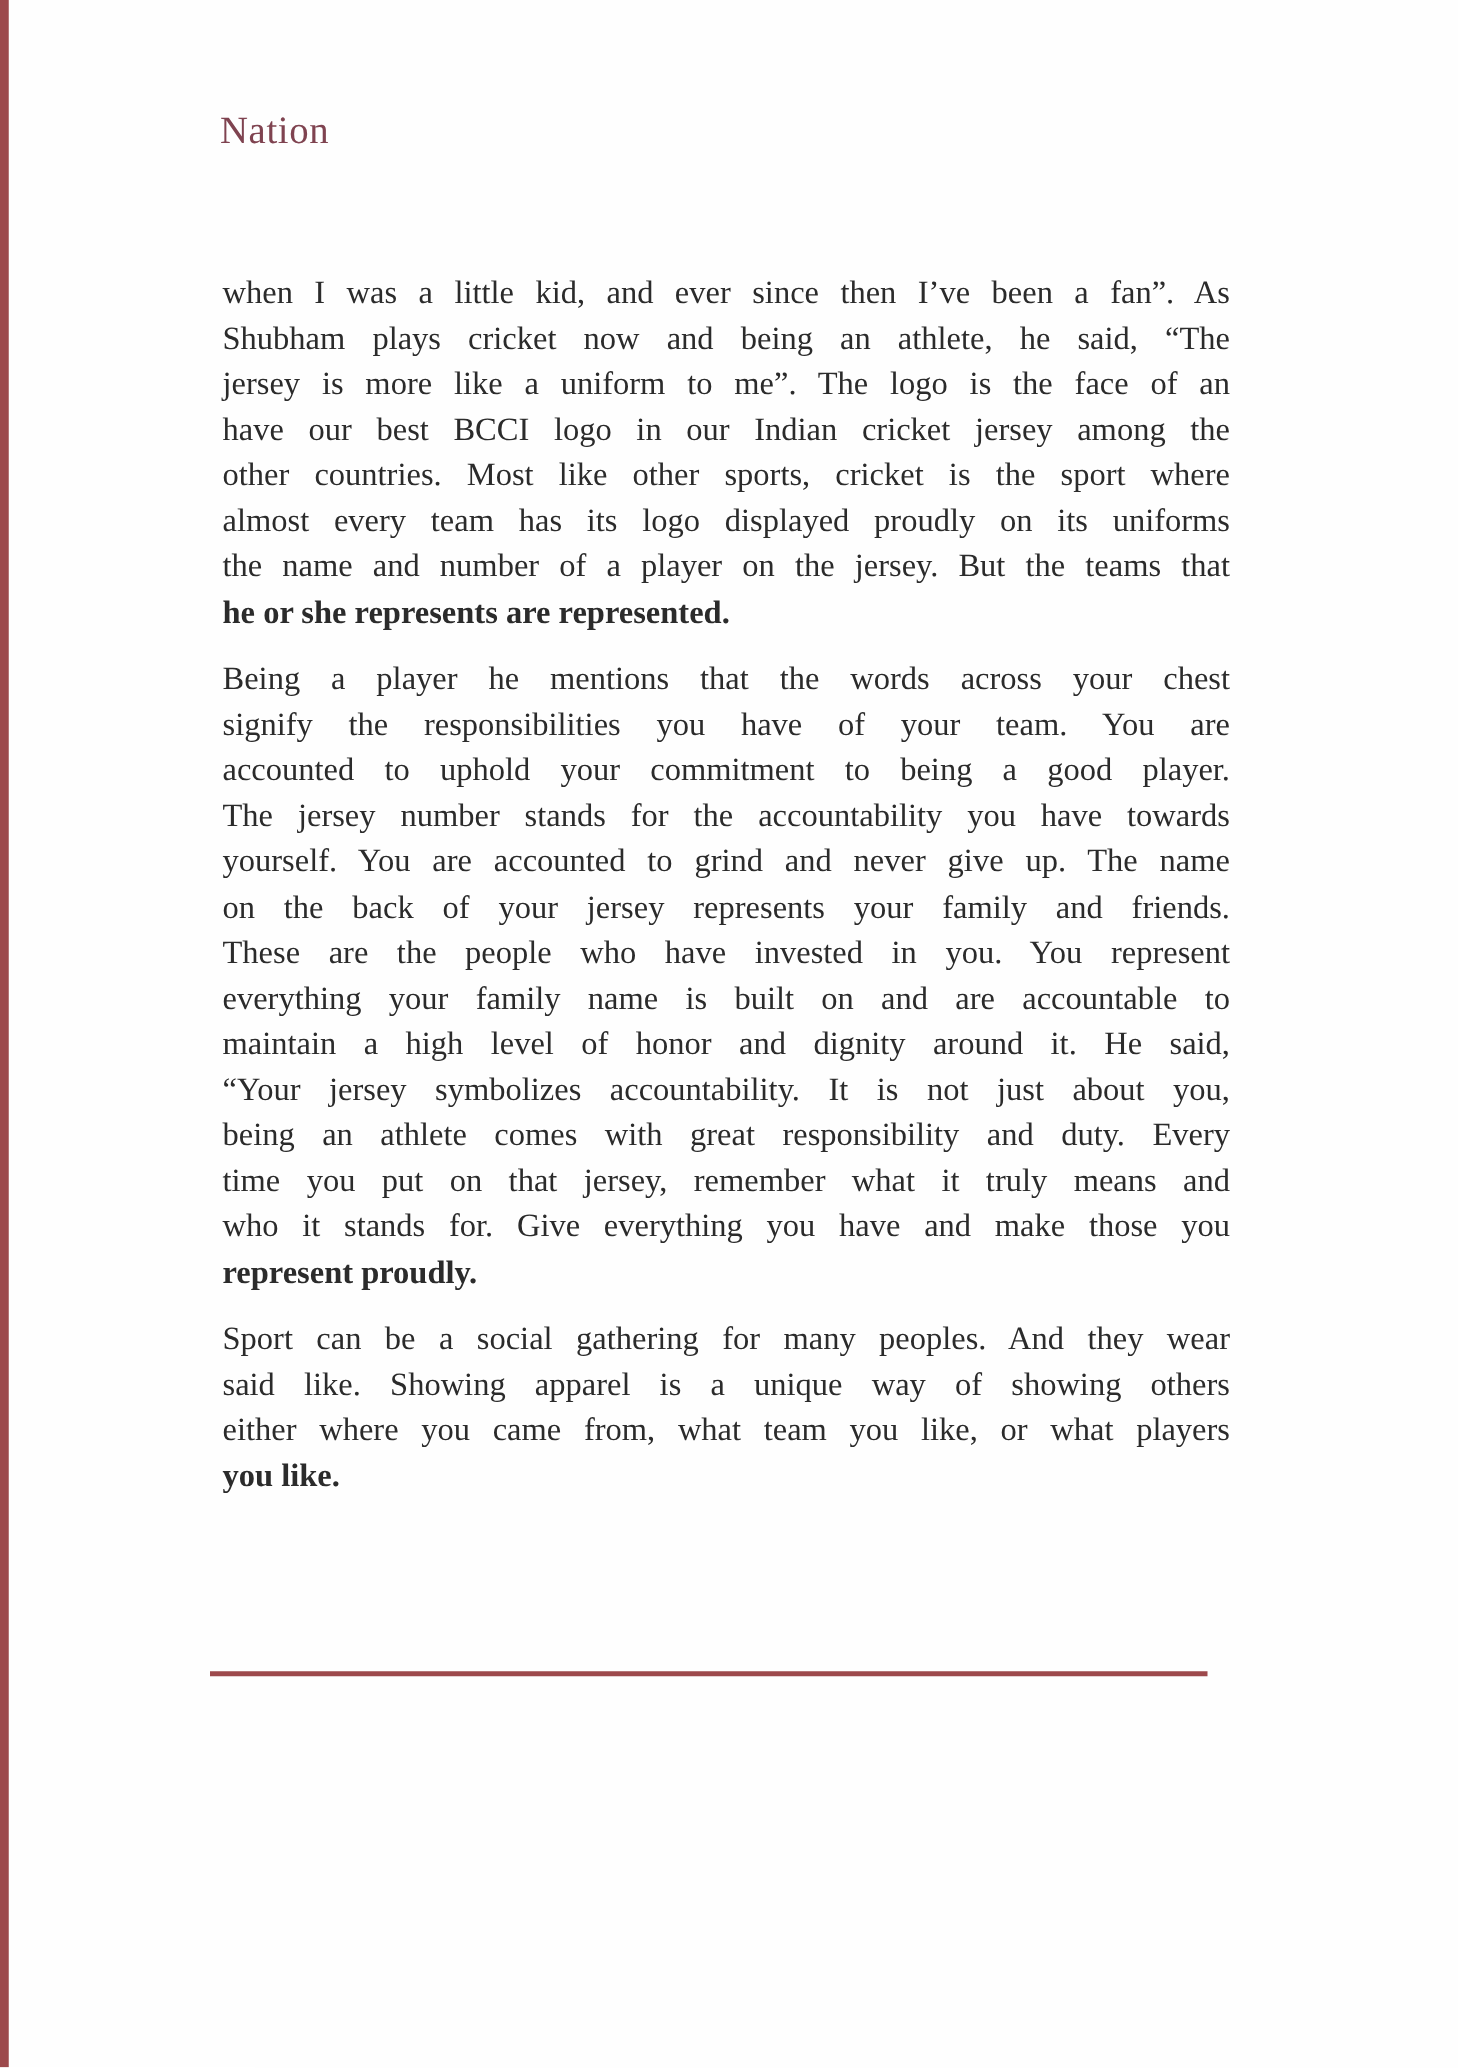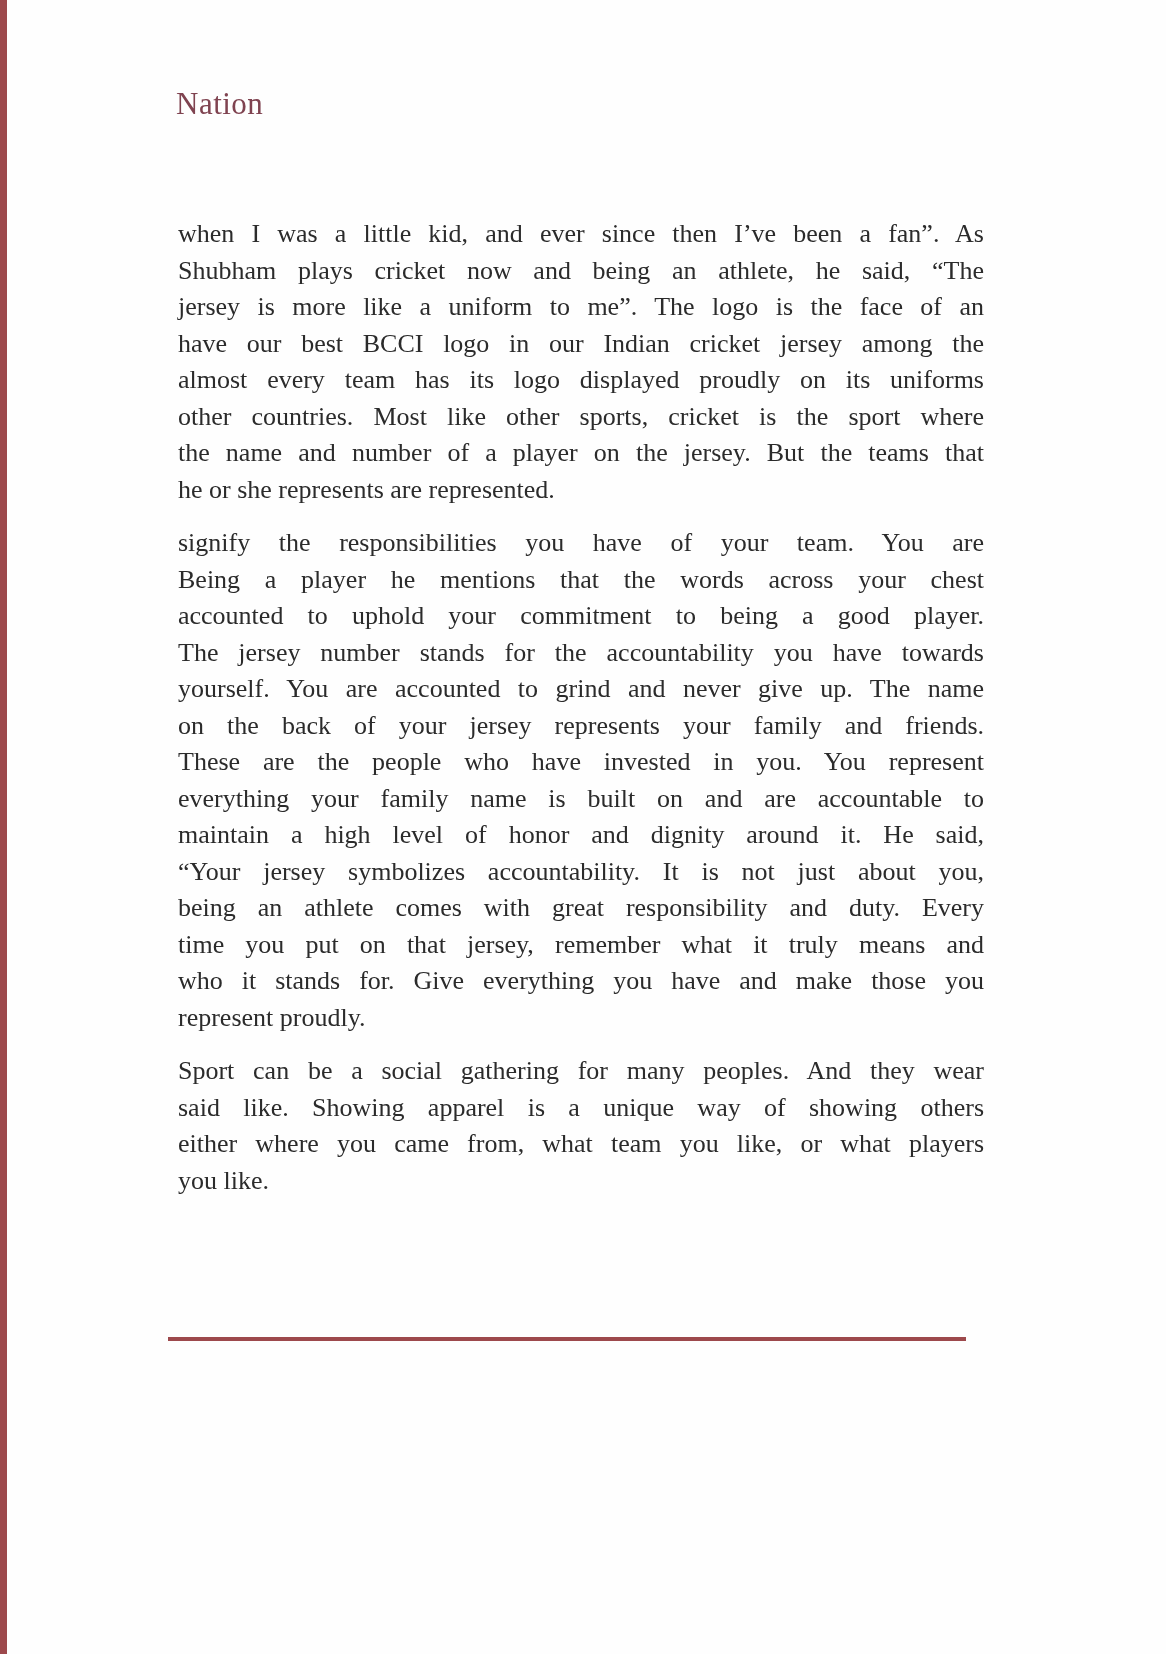--- a/index.html
+++ b/index.html
@@ -28,21 +28,21 @@
   .body-text {
     position: absolute;
     left: 178px; top: 216px;
     width: 810px;
     font-size: 26px;
     line-height: 36.5px;
     color: var(--body_text, #2b2b2b);
   }
   .para { margin: 0 4px 17px 0; }
   .line { text-align: justify; text-align-last: justify; }
-  .line.last { text-align-last: left; }
+  .line.last { text-align-last: left; font-weight: bold; }
   .divider {
     position: absolute;
     left: 168px; top: 1337px;
     width: 798px; height: 4px;
     background: var(--accent, #9d494c);
   }
   .page-number {
     position: absolute;
     left: 0; top: 1506px;
     width: 100%;
@@ -56,28 +56,28 @@
 
 <div class="page" style="--accent: #9d494c; --header_text: #7f4350; --body_text: #2b2b2b; --page_number: #4d4d4d; --background: #fefefe;">
   <div class="edge-stripe"></div>
   <div class="running-header">Nation</div>
   <main class="body-text" id="body-text">
       <div class="para">
         <div class="line">when I was a little kid, and ever since then I’ve been a fan”. As</div>
         <div class="line">Shubham plays cricket now and being an athlete, he said, “The</div>
         <div class="line">jersey is more like a uniform to me”. The logo is the face of an</div>
         <div class="line">have our best BCCI logo in our Indian cricket jersey among the</div>
+        <div class="line">other countries. Most like other sports, cricket is the sport where</div>
         <div class="line">almost every team has its logo displayed proudly on its uniforms</div>
-        <div class="line">other countries. Most like other sports, cricket is the sport where</div>
         <div class="line">the name and number of a player on the jersey. But the teams that</div>
         <div class="line last">he or she represents are represented.</div>
       </div>
       <div class="para">
+        <div class="line">Being a player he mentions that the words across your chest</div>
         <div class="line">signify the responsibilities you have of your team. You are</div>
-        <div class="line">Being a player he mentions that the words across your chest</div>
         <div class="line">accounted to uphold your commitment to being a good player.</div>
         <div class="line">The jersey number stands for the accountability you have towards</div>
         <div class="line">yourself. You are accounted to grind and never give up. The name</div>
         <div class="line">on the back of your jersey represents your family and friends.</div>
         <div class="line">These are the people who have invested in you. You represent</div>
         <div class="line">everything your family name is built on and are accountable to</div>
         <div class="line">maintain a high level of honor and dignity around it. He said,</div>
         <div class="line">“Your jersey symbolizes accountability. It is not just about you,</div>
         <div class="line">being an athlete comes with great responsibility and duty. Every</div>
         <div class="line">time you put on that jersey, remember what it truly means and</div>

